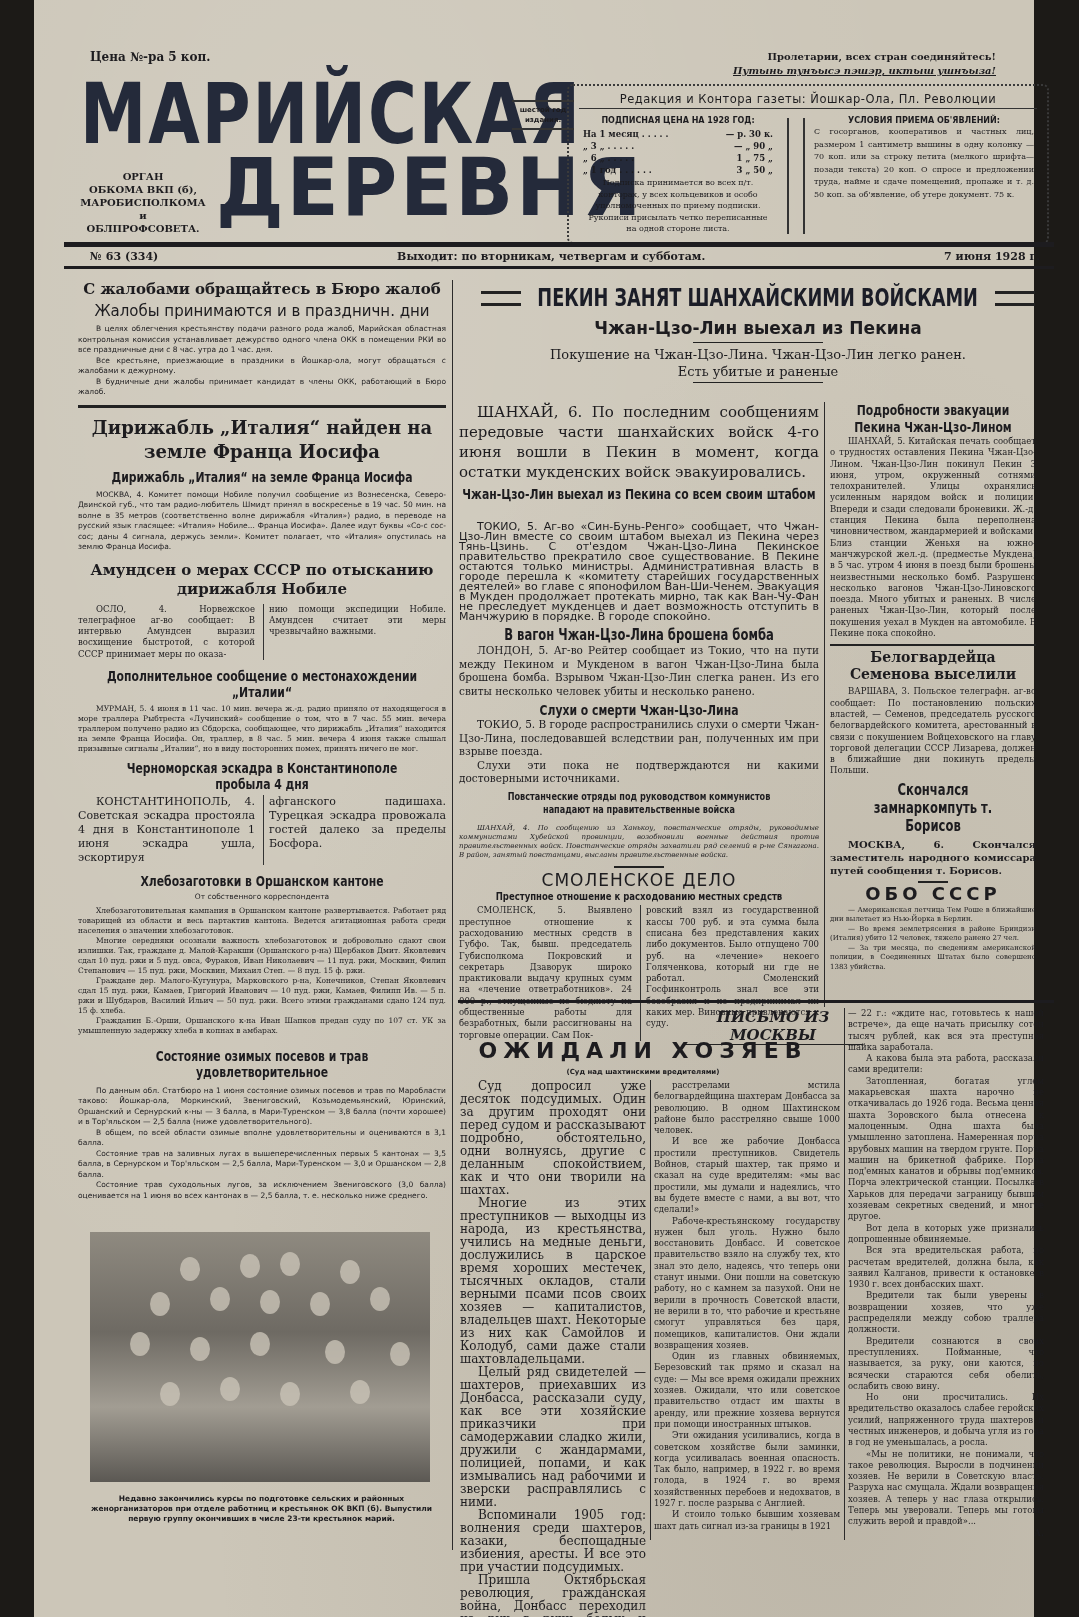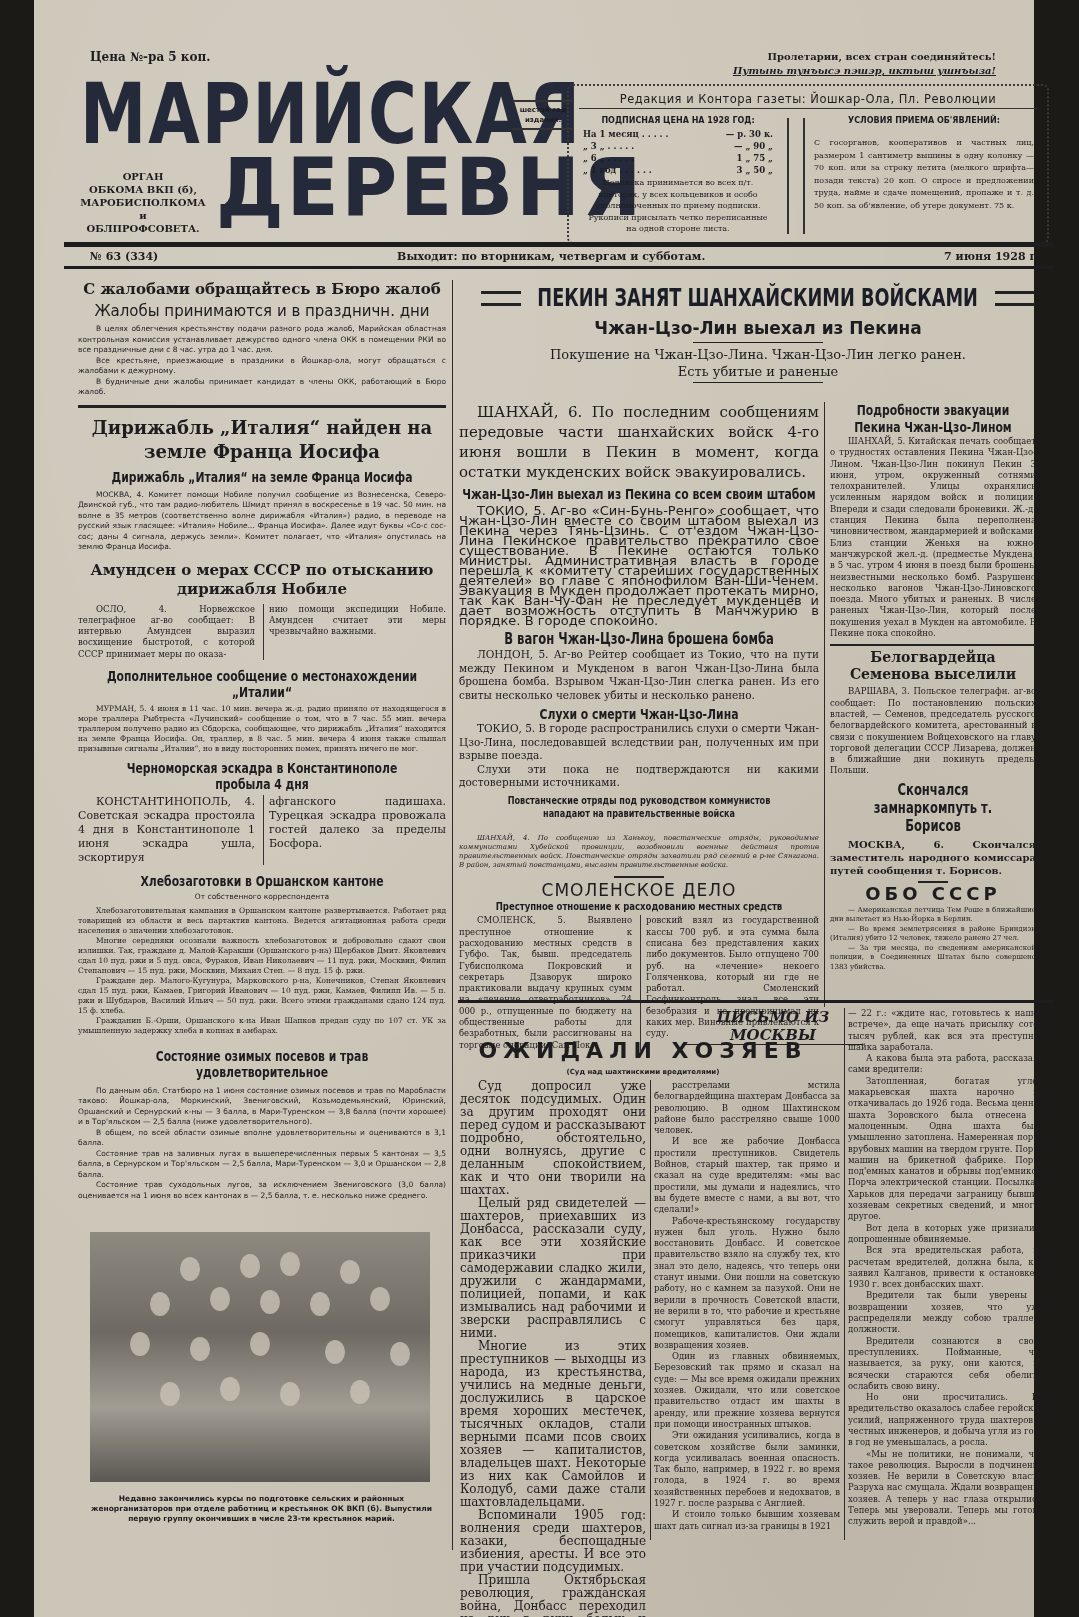--- a/index.html
+++ b/index.html
@@ -15,21 +15,21 @@
   .edition{left:478px;top:100px;width:62px;border-top:2px solid #333;border-bottom:2px solid #333;padding:3px 0;text-align:center;font:bold 7px "DejaVu Sans",sans-serif;line-height:10px;}
   .organ{left:46px;top:170px;width:126px;text-align:center;font:bold 10px "DejaVu Serif",serif;line-height:13px;}
   .infobox{left:533px;top:84px;width:478px;height:156px;border:2px dotted #3a3a3a;border-radius:6px;padding:0;}
   .infobox .head{position:absolute;left:10px;right:10px;top:6px;text-align:center;font:11.5px "DejaVu Sans",sans-serif;letter-spacing:0.5px;border-bottom:1.5px solid #333;padding-bottom:2px;}
   .infobox .sub{position:absolute;left:14px;top:30px;width:190px;font:bold 8px "DejaVu Sans",sans-serif;}
   .infobox .sub .t{text-align:center;margin-bottom:3px;}
   .infobox .sub .row{display:flex;justify-content:space-between;font:bold 8.5px "DejaVu Serif",serif;line-height:12px;}
   .infobox .sub .note{font:8px "DejaVu Serif",serif;line-height:11.5px;text-align:center;margin-top:1px;}
   .infobox .divider{position:absolute;left:218px;top:32px;width:14px;height:116px;border-left:2px solid #333;border-right:2px solid #333;}
   .infobox .ads{position:absolute;left:245px;top:30px;width:220px;font:8px "DejaVu Serif",serif;line-height:12.5px;text-align:justify;}
-  .infobox .ads .t{text-align:center;font:bold 8px "DejaVu Sans",sans-serif;margin-bottom:12px;}
+  .infobox .ads .t{text-align:center;font:bold 8px "DejaVu Sans",sans-serif;margin-bottom:1px;}
   .rule-thick{left:30px;width:990px;height:5px;background:#1d1c1f;}
   .issuebar{left:56px;top:250px;width:950px;display:flex;justify-content:space-between;font:bold 11px "DejaVu Serif",serif;}
   .col{position:absolute;}
   .vline{position:absolute;width:1px;background:#2b2a2a;}
   h1,h2,h3,h4{margin:0;}
   .hd-serif{font-family:"DejaVu Serif",serif;font-weight:bold;text-align:center;}
   .hd-cond{font-family:"DejaVu Sans Condensed","DejaVu Sans",sans-serif;font-weight:bold;text-align:center;transform:scaleX(0.86);}
   .body-sans{font:7.5px "DejaVu Sans",sans-serif;line-height:10.5px;text-align:justify;}
   .body-serif{font:8.5px "DejaVu Serif",serif;line-height:11.3px;text-align:justify;}
   .body-big{font:15px "DejaVu Serif",serif;line-height:20px;text-align:justify;}
@@ -214,40 +214,40 @@
     </div>
     <div style="width:130px;margin:2px auto 0;border-top:1px solid #222"></div>
   </div>
 
   <div class="col" style="left:425px;top:402px;width:360px">
     <div class="body-big">
         <p>ШАНХАЙ, 6. По последним сообщениям передовые части шанхайских войск 4-го июня вошли в Пекин в момент, когда остатки мукденских войск эвакуировались.</p>
       </div>
     <section style="margin-top:4px">
       <h2 class="hd-cond" style="font-size:14px;white-space:nowrap;margin:0 -26px">Чжан-Цзо-Лин выехал из Пекина со всем своим штабом</h2>
-      <div class="body-sans" style="font-size:13px;line-height:10px;margin-top:4px">
+      <div class="body-sans" style="font-size:11px;line-height:10px;margin-top:20px">
           <p>ТОКИО, 5. Аг-во «Син-Бунь-Ренго» сообщает, что Чжан-Цзо-Лин вместе со своим штабом выехал из Пекина через Тянь-Цзинь. С от'ездом Чжан-Цзо-Лина Пекинское правительство прекратило свое существование. В Пекине остаются только министры. Административная власть в городе перешла к «комитету старейших государственных деятелей» во главе с японофилом Ван-Ши-Ченем. Эвакуация в Мукден продолжает протекать мирно, так как Ван-Чу-Фан не преследует мукденцев и дает возможность отступить в Манчжурию в порядке. В городе спокойно.</p>
         </div>
     </section>
     <section style="margin-top:4px">
       <h2 class="hd-cond" style="font-size:15px">В вагон Чжан-Цзо-Лина брошена бомба</h2>
       <div class="body-serif" style="font-size:10.5px;line-height:13.5px">
           <p>ЛОНДОН, 5. Аг-во Рейтер сообщает из Токио, что на пути между Пекином и Мукденом в вагон Чжан-Цзо-Лина была брошена бомба. Взрывом Чжан-Цзо-Лин слегка ранен. Из его свиты несколько человек убиты и несколько ранено.</p>
         </div>
     </section>
     <section style="margin-top:4px">
       <h2 class="hd-cond" style="font-size:14px">Слухи о смерти Чжан-Цзо-Лина</h2>
       <div class="body-serif" style="font-size:10.5px;line-height:13.5px">
         <p>ТОКИО, 5. В городе распространились слухи о смерти Чжан-Цзо-Лина, последовавшей вследствии ран, полученных им при взрыве поезда.</p>
         <p>Слухи эти пока не подтверждаются ни какими достоверными источниками.</p>
       </div>
     </section>
     <section style="margin-top:4px">
       <h2 class="hd-cond" style="font-size:10.5px;line-height:13px">Повстанческие отряды под руководством коммунистов нападают на правительственные войска</h2>
-      <div class="body-serif" style="font-size:7px;line-height:9.2px;font-style:italic;margin-top:14px">
+      <div class="body-serif" style="font-size:7px;line-height:9.2px;font-style:italic;margin-top:8px">
           <p>ШАНХАЙ, 4. По сообщению из Ханькоу, повстанческие отряды, руководимые коммунистами Хубейской провинции, возобновили военные действия против правительственных войск. Повстанческие отряды захватили ряд селений в р-не Сянгагона. В район, занятый повстанцами, высланы правительственные войска.</p>
         </div>
     </section>
     <section style="margin-top:6px">
       <div style="width:50px;margin:0 auto;border-top:2px solid #222"></div>
       <h2 style="font:17px 'DejaVu Sans',sans-serif;text-align:center;letter-spacing:1px;margin-top:2px">СМОЛЕНСКОЕ ДЕЛО</h2>
       <h3 class="hd-cond" style="font-size:11px">Преступное отношение к расходованию местных средств</h3>
       <div class="twocol body-serif" style="font-size:8.5px;line-height:11.3px;margin-top:2px">
         <div>
             <p>СМОЛЕНСК, 5. Выявлено преступное отношение к расходованию местных средств в Губфо. Так, бывш. председатель Губисполкома Покровский и секретарь Дзаворук широко практиковали выдачу крупных сумм на «лечение ответработников». 24 000 р., отпущенные по бюджету на общественные работы для безработных, были рассигнованы на торговые операции. Сам Пок-</p>
@@ -292,22 +292,22 @@
 
   <div class="abs rule-thick" style="left:424px;width:596px;top:1000px;height:3px"></div>
   <div class="abs" style="left:424px;top:1008px;width:595px">
     <div style="position:absolute;right:190px;top:0;font:italic bold 15px 'DejaVu Serif',serif;border-bottom:1.5px solid #222;width:180px;text-align:center">ПИСЬМО ИЗ МОСКВЫ</div>
     <h1 style="font:bold 22px 'DejaVu Sans',sans-serif;letter-spacing:6px;position:absolute;left:0;width:370px;top:30px;text-align:center">ОЖИДАЛИ ХОЗЯЕВ</h1>
     <div style="position:absolute;left:0;width:370px;top:60px;text-align:center;font:bold 7px 'DejaVu Sans',sans-serif">(Суд над шахтинскими вредителями)</div>
   </div>
   <div class="abs" style="left:426px;top:1080px;width:186px">
     <div class="body-serif" style="font-size:12px;line-height:13px">
       <p>Суд допросил уже десяток подсудимых. Один за другим проходят они перед судом и рассказывают подробно, обстоятельно, одни волнуясь, другие с деланным спокойствием, как и что они творили на шахтах.</p>
+      <p>Многие из этих преступников — выходцы из народа, из крестьянства, учились на медные деньги, дослужились в царское время хороших местечек, тысячных окладов, стали верными псами псов своих хозяев — капиталистов, владельцев шахт. Некоторые из них как Самойлов и Колодуб, сами даже стали шахтовладельцами.</p>
       <p>Целый ряд свидетелей — шахтеров, приехавших из Донбасса, рассказали суду, как все эти хозяйские приказчики при самодержавии сладко жили, дружили с жандармами, полицией, попами, и как измывались над рабочими и зверски расправлялись с ними.</p>
-      <p>Многие из этих преступников — выходцы из народа, из крестьянства, учились на медные деньги, дослужились в царское время хороших местечек, тысячных окладов, стали верными псами псов своих хозяев — капиталистов, владельцев шахт. Некоторые из них как Самойлов и Колодуб, сами даже стали шахтовладельцами.</p>
       <p>Вспоминали 1905 год: волнения среди шахтеров, казаки, беспощадные избиения, аресты. И все это при участии подсудимых.</p>
       <p>Пришла Октябрьская революция, гражданская война, Донбасс переходил из рук в руки белых и красных. Когда приходили красные, подсудимые уходили вместе с белыми, прятались во всякие щели, скрывались. А когда белые возвращались, тут начинались расправы. По указанию этих Березовских, Самойловых, Колодубов, Калгановых, деникинцы вылавливали в шахтах большевиков, красногвардейцев, сознательных рабочих. Избиениями, пытками,</p>
     </div>
   </div>
   <div class="vline" style="left:616px;top:1080px;height:460px"></div>
   <div class="abs" style="left:620px;top:1080px;width:186px">
     <div class="body-serif" style="font-size:8.5px;line-height:11.3px">
       <p>расстрелами мстила белогвардейщина шахтерам Донбасса за революцию. В одном Шахтинском районе было расстреляно свыше 1000 человек.</p>
       <p>И все же рабочие Донбасса простили преступников. Свидетель Войнов, старый шахтер, так прямо и сказал на суде вредителям: «мы вас простили, мы думали и надеялись, что вы будете вместе с нами, а вы вот, что сделали!»</p>
       <p>Рабоче-крестьянскому государству нужен был уголь. Нужно было восстановить Донбасс. И советское правительство взяло на службу тех, кто знал это дело, надеясь, что теперь они станут иными. Они пошли на советскую работу, но с камнем за пазухой. Они не верили в прочность Советской власти, не верили в то, что рабочие и крестьяне смогут управляться без царя, помещиков, капиталистов. Они ждали возвращения хозяев.</p>

